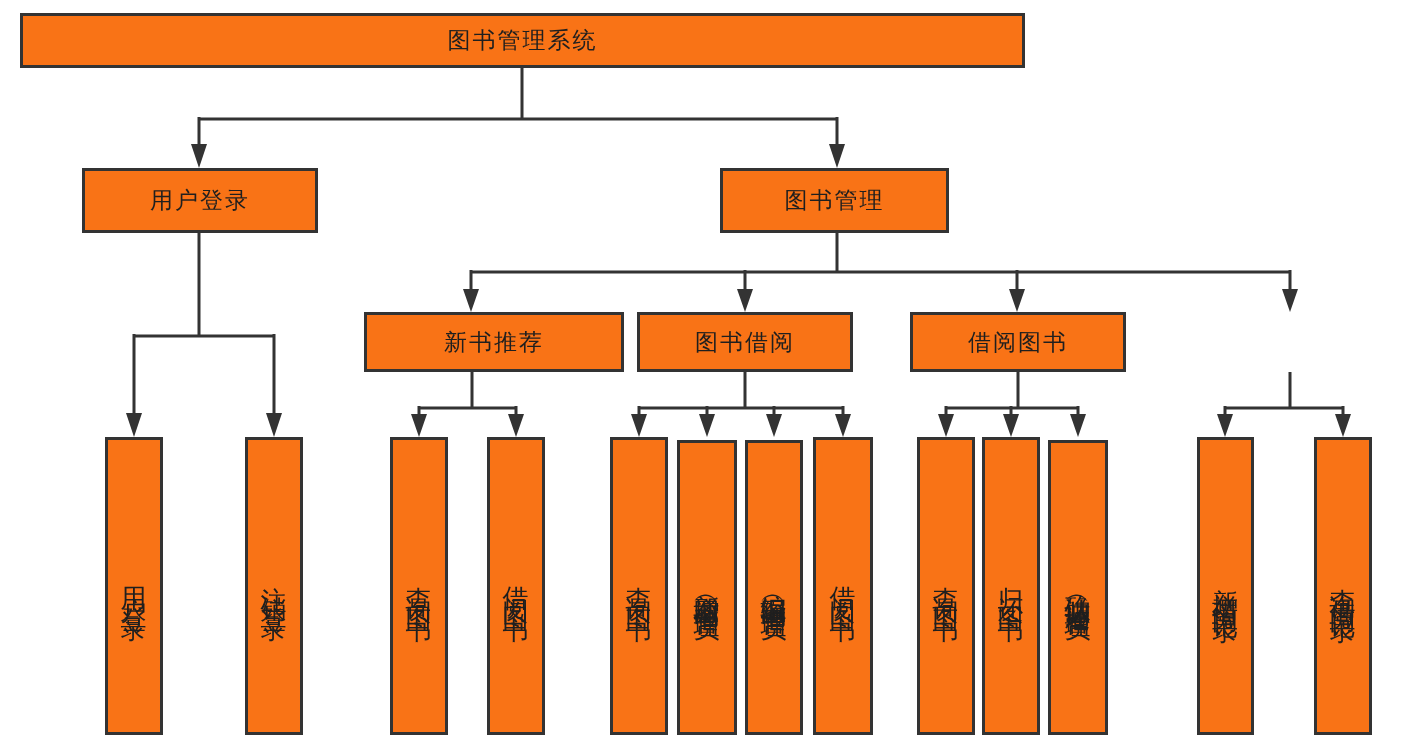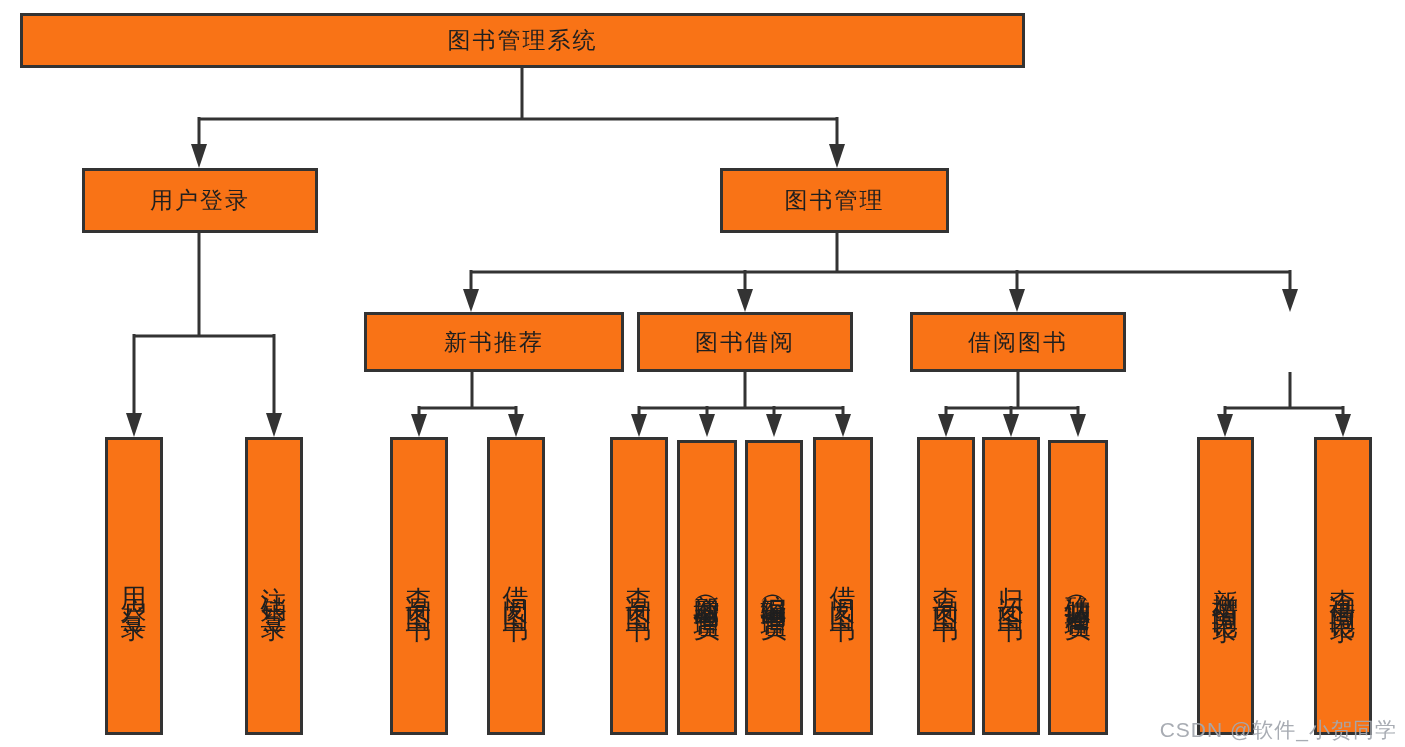--- a/index.html
+++ b/index.html
@@ -166,15 +166,14 @@
     <span class="v-label ls9">确认归还（管理员）</span>
   </div>
 
   <div class="box node leaf" style="left:1197px; top:437px; width:57px; height:298px;">
     <span class="v-label ls6">新增借阅记录</span>
   </div>
   <div class="box node leaf" style="left:1314px; top:437px; width:58px; height:298px;">
     <span class="v-label ls6">查询借阅记录</span>
   </div>
 
-  <div class="watermark">CSDN @软件_小贺同学</div>
 
 </div>
 
 </body></html>

